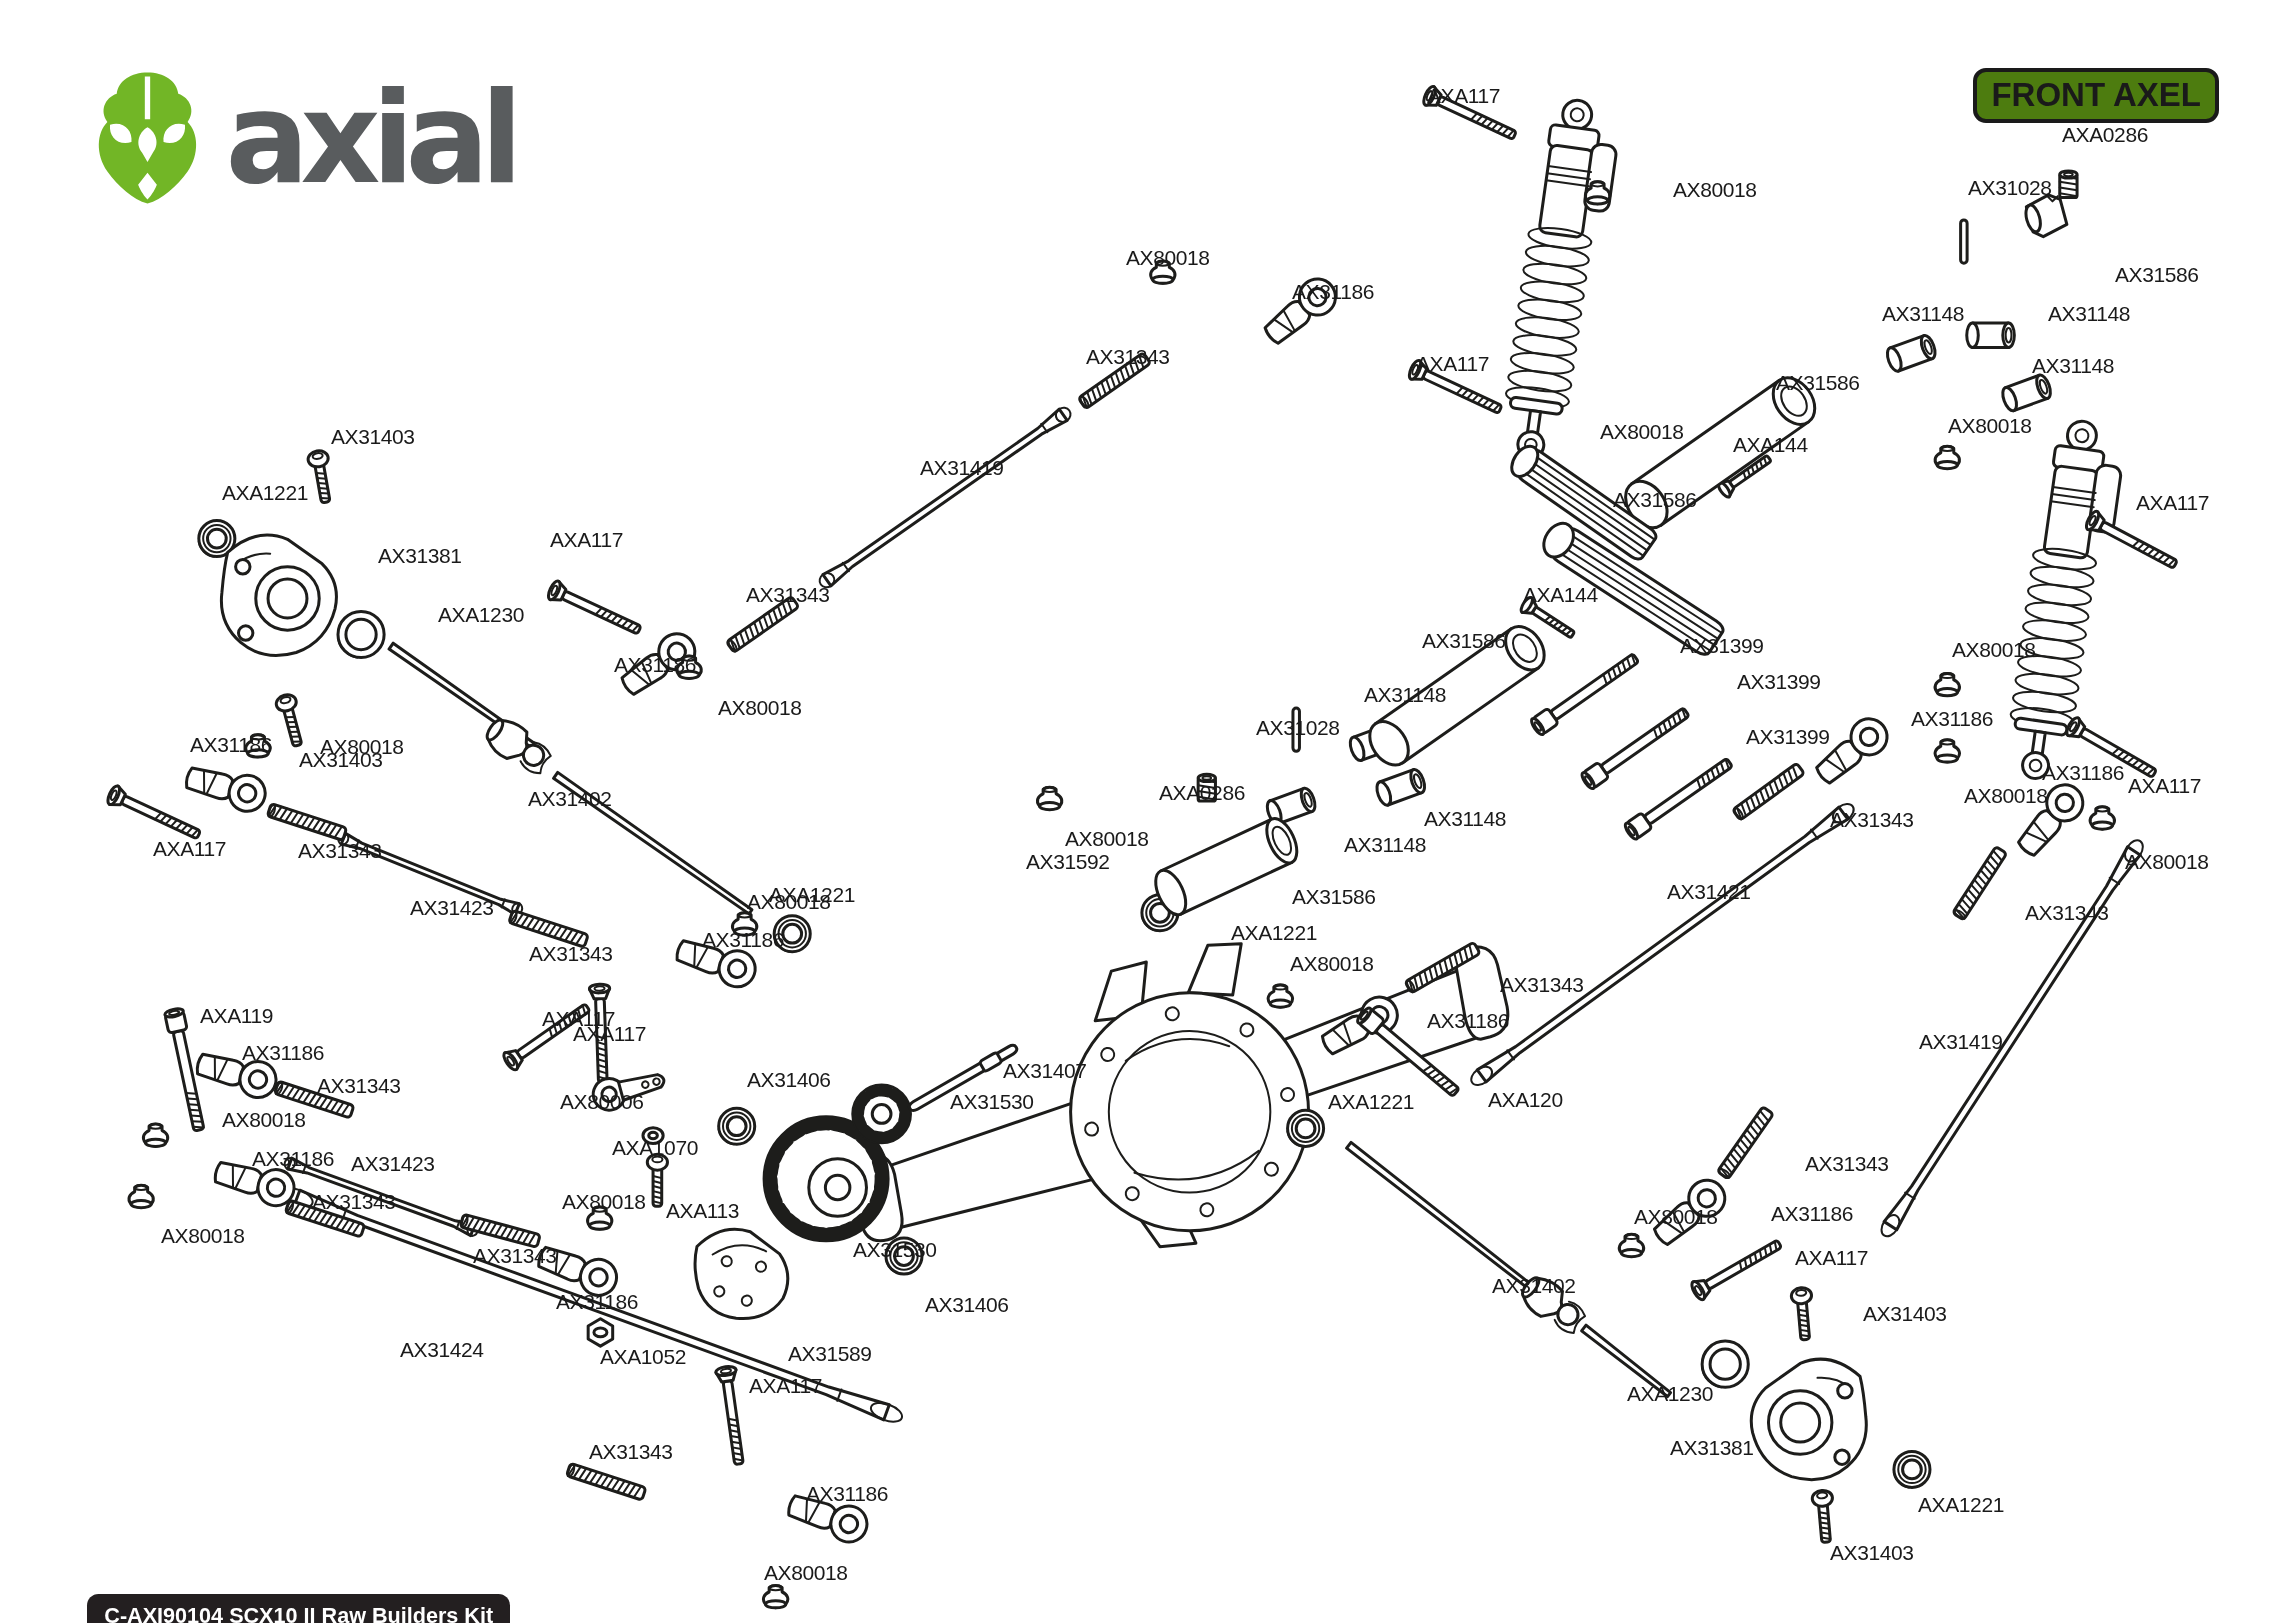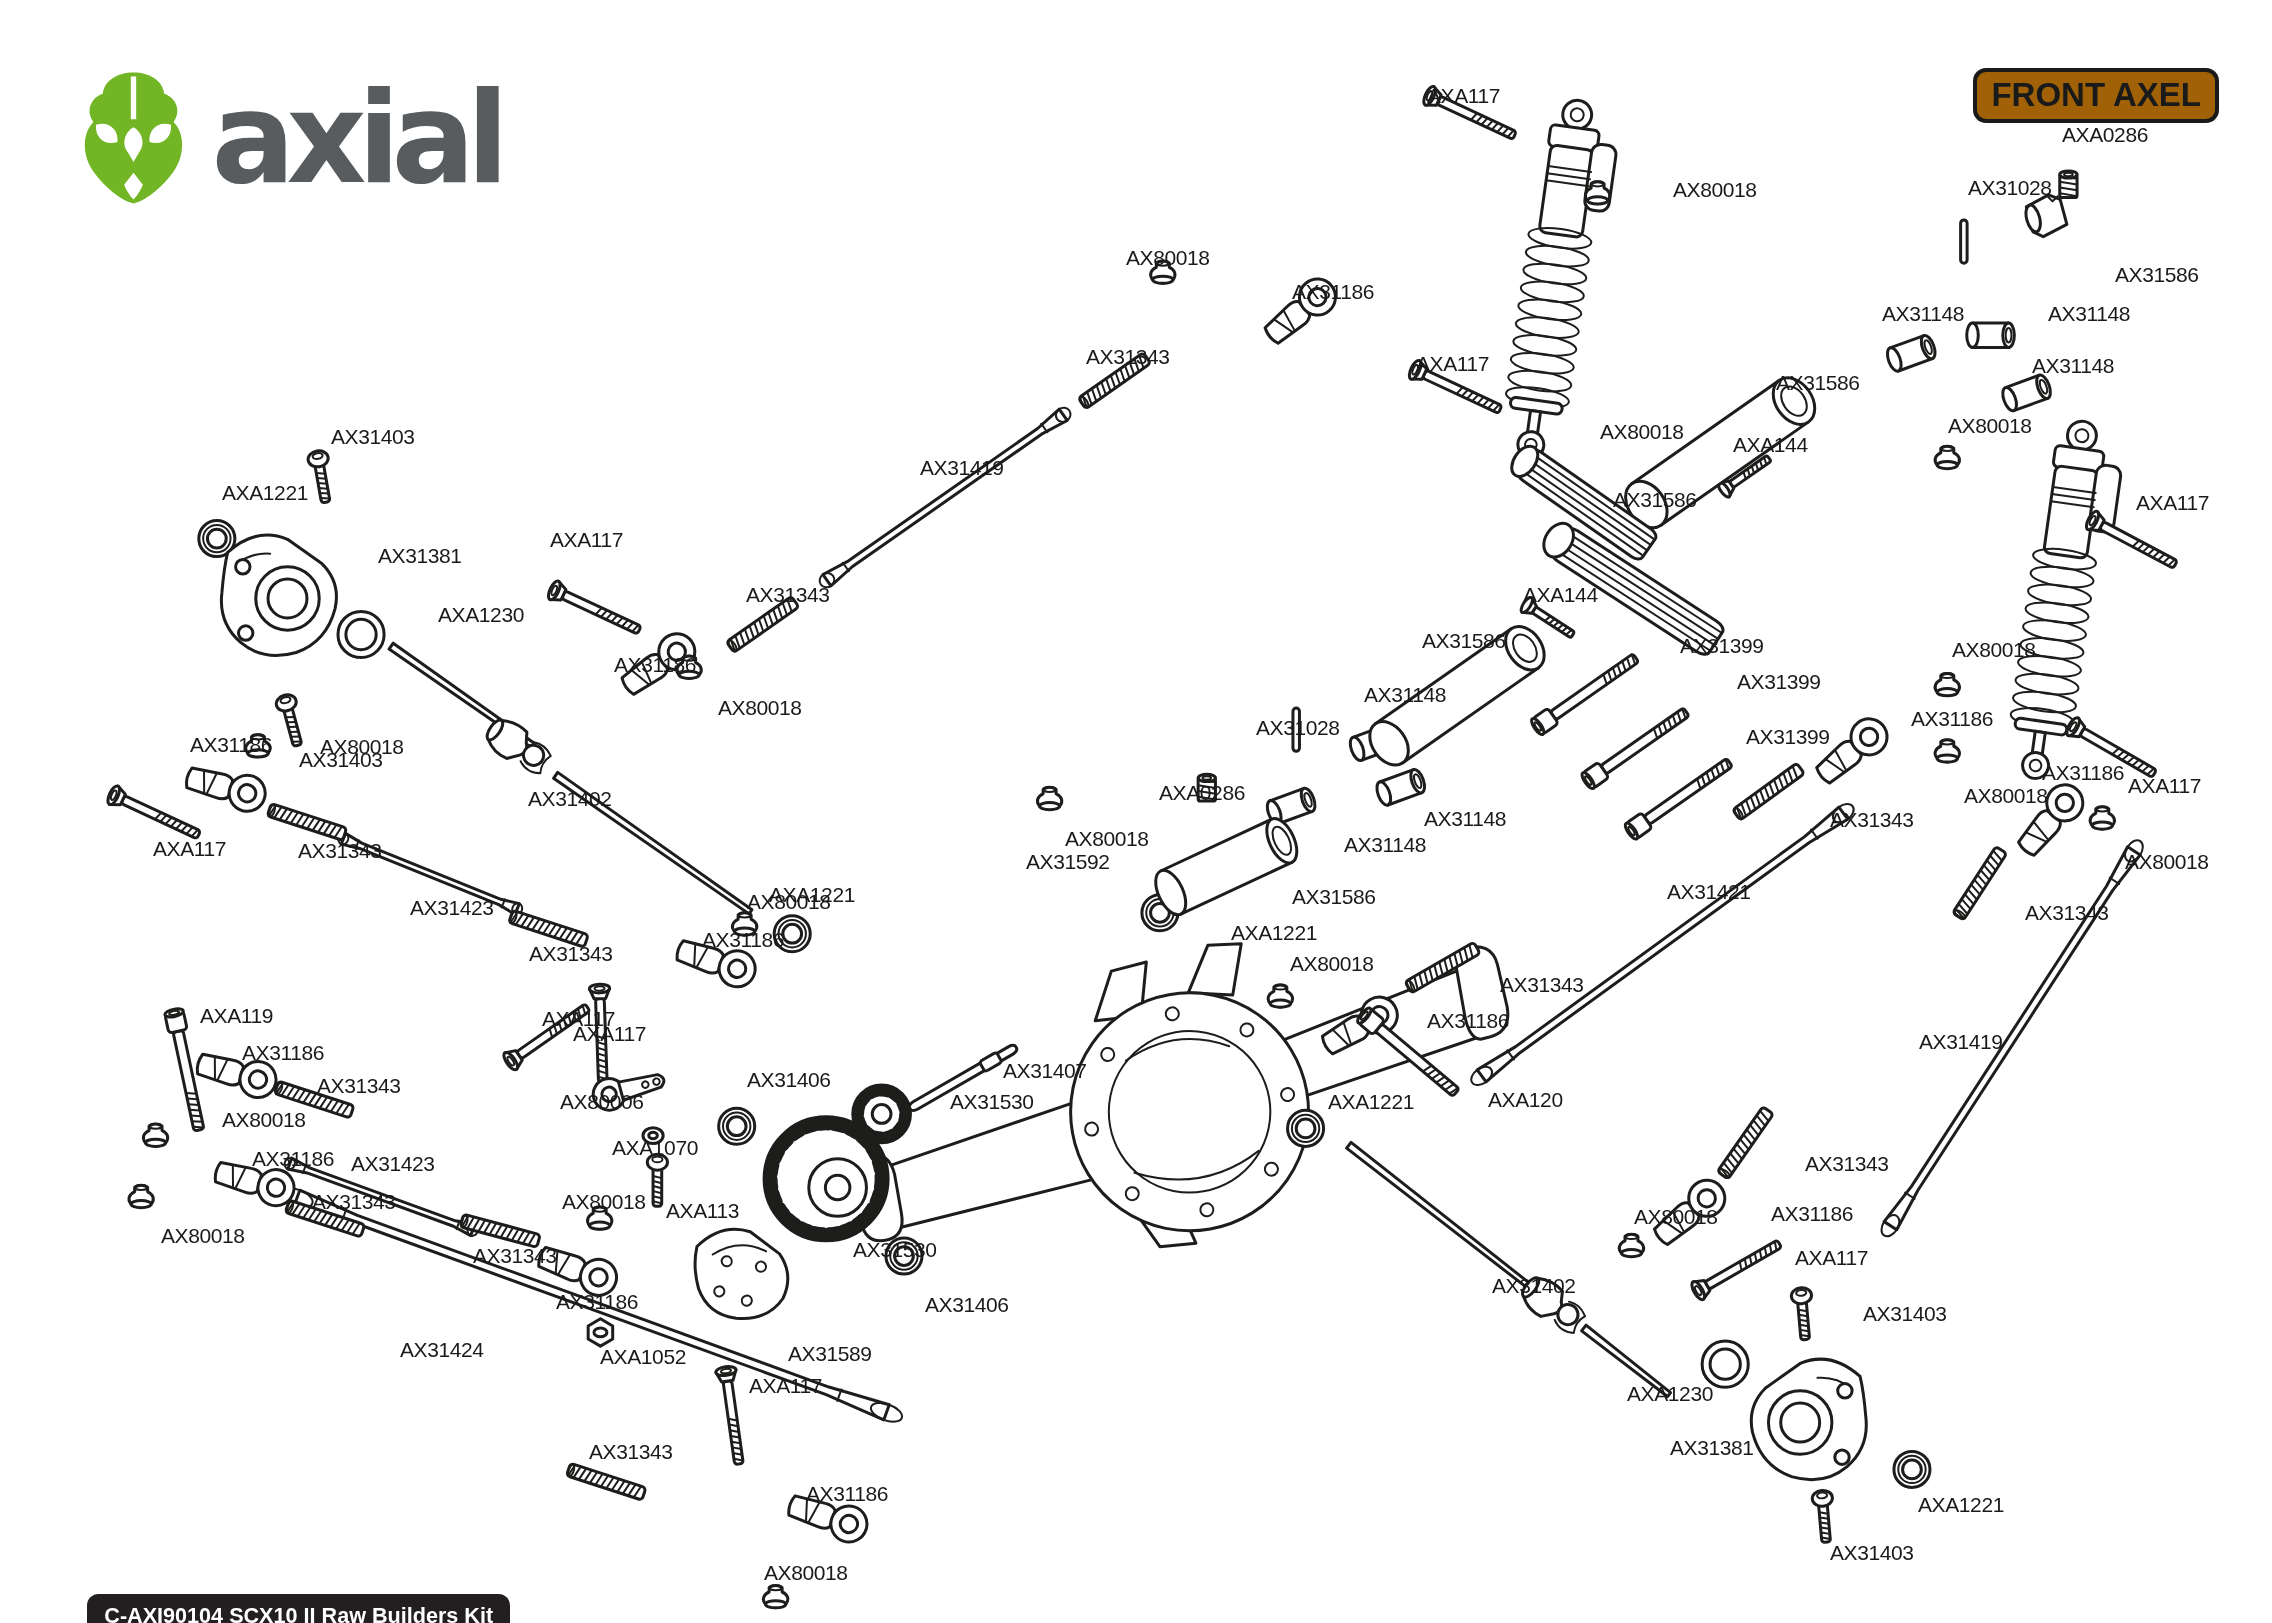--- a/index.html
+++ b/index.html
@@ -7,26 +7,26 @@
        font-family:"Liberation Sans",sans-serif;}
   .canvas{position:absolute;left:0;top:0;width:2273px;height:1623px;background:#fff;}
   #psvg{position:absolute;left:0;top:0;}
   #psvg *{vector-effect:non-scaling-stroke;}
   .ln{fill:#ffffff;stroke:#1d1d1b;stroke-width:3;stroke-linejoin:round;stroke-linecap:round;}
   .h{fill:none;stroke:#1d1d1b;stroke-width:2;}
   .lt{fill:none;stroke:#1d1d1b;stroke-width:2;}
   #labels{position:absolute;left:0;top:0;width:100%;height:100%;pointer-events:none;margin-left:44px;}
   .plabel{position:absolute;font-size:21px;line-height:1;color:#1a1a1a;white-space:nowrap;
           letter-spacing:-0.4px;}
-  .logo{position:absolute;left:80px;top:71px;display:flex;align-items:center;justify-content:flex-end;}
+  .logo{position:absolute;left:94px;top:71px;display:flex;align-items:center;justify-content:flex-end;}
   .logo-icon{width:107px;height:134px;display:block;}
   .wordmark{font-family:"DejaVu Sans",sans-serif;font-weight:bold;font-size:124px;line-height:1;
             letter-spacing:-8.7px;margin-left:24.5px;transform:scaleY(1.02);}
   .title-box{position:absolute;left:1973px;top:68px;border:4.3px solid #1a1a1a;border-radius:13px;
-             background:#a16207;padding:4.3px 14.4px;}
+             background:#4d7c0f;padding:4.3px 14.4px;}
   .title-box span{font-weight:bold;font-size:33px;letter-spacing:0;color:#1a1a1a;}
   .kit-label{position:absolute;left:87px;top:1594px;border-radius:11.5px;padding:8.7px 17.3px;}
   .kit-label span{font-weight:bold;font-size:21.6px;letter-spacing:0;}
 </style>
 </head>
 <body>
 
 <div class="canvas">
 
   <svg id="psvg" width="2273" height="1623" viewBox="0 0 3151 2251" xmlns="http://www.w3.org/2000/svg" xmlns:xlink="http://www.w3.org/1999/xlink">

